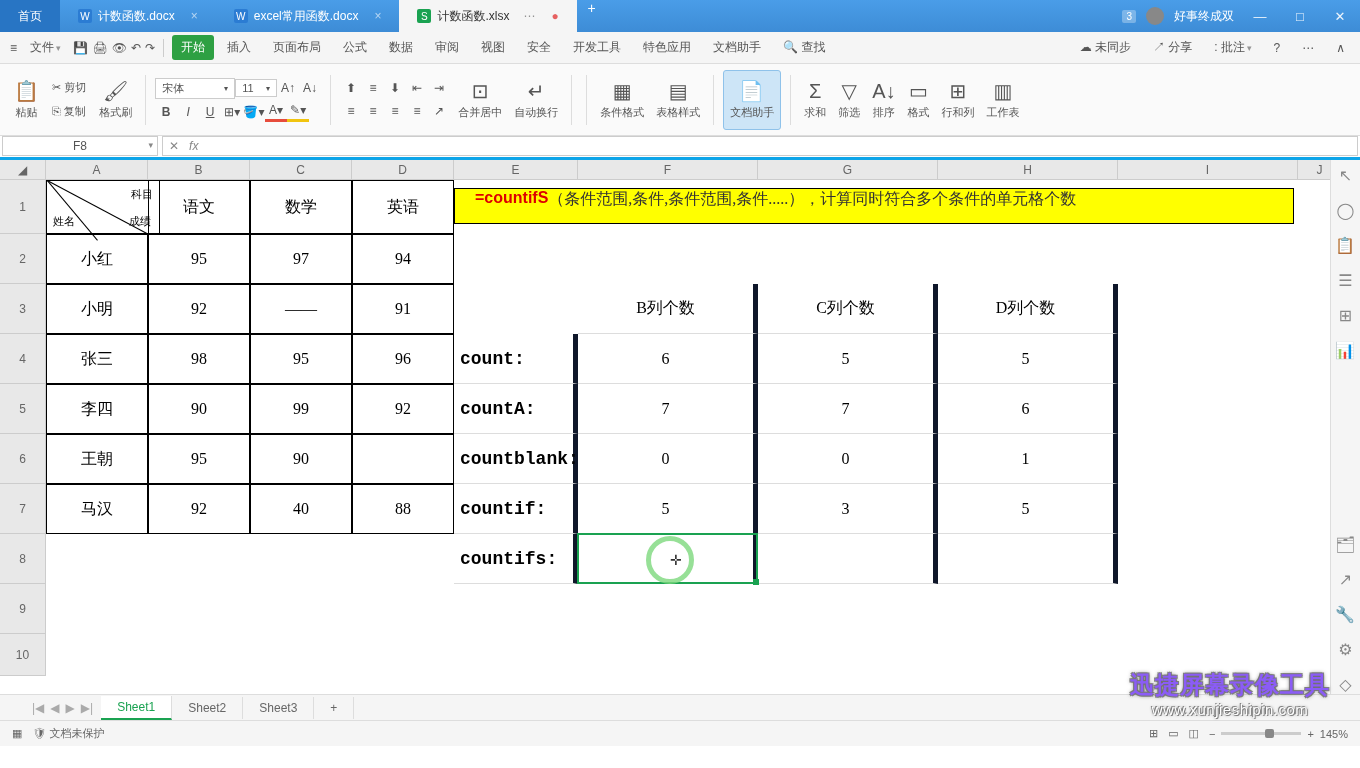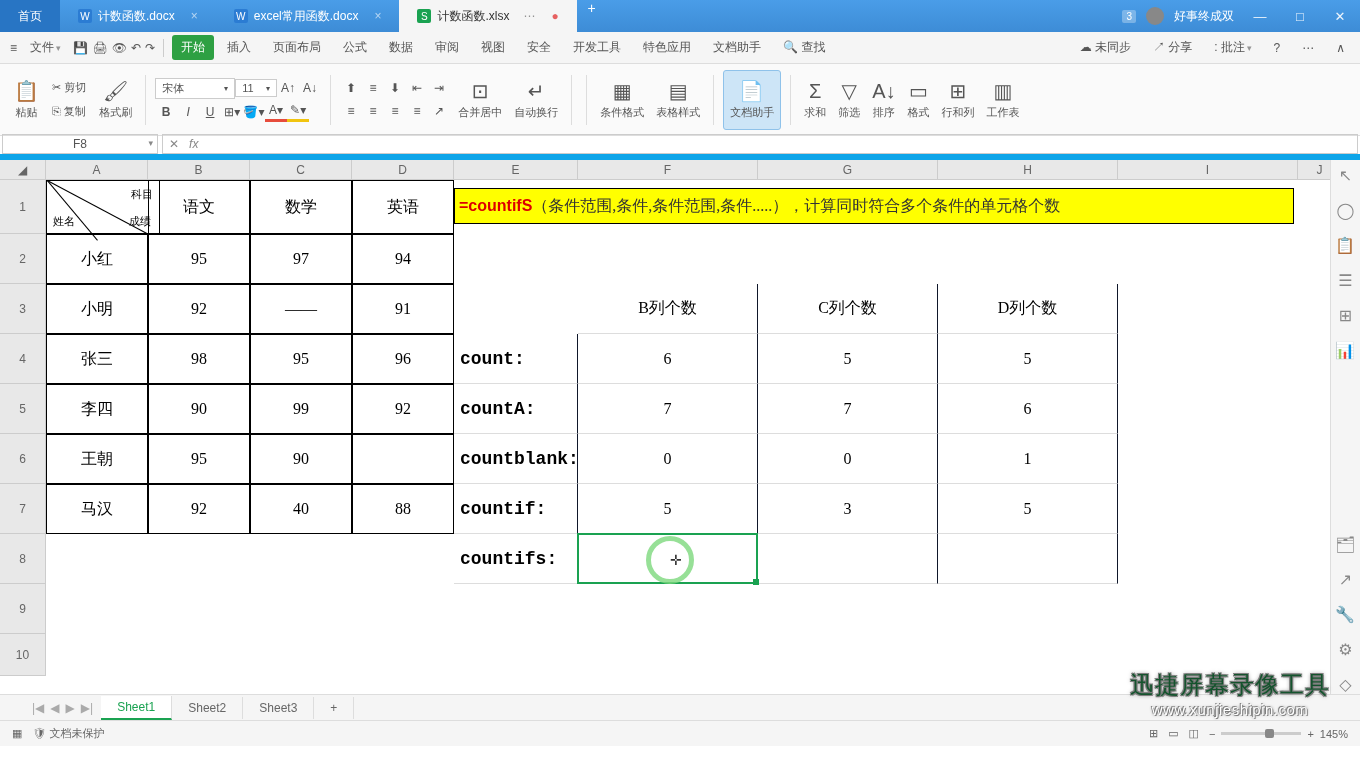--- a/index.html
+++ b/index.html
@@ -41,38 +41,38 @@
 .fontbox{border:1px solid #ccc;background:#fff;padding:2px 6px;font-size:11px;display:flex;align-items:center;gap:4px}
 .fontbox.name{width:80px}
 .fontbox.size{width:42px}
 .tbtn{width:22px;height:20px;display:flex;align-items:center;justify-content:center;font-size:12px}
 .acolor{border-bottom:3px solid #e74c3c}
 .hcolor{border-bottom:3px solid #f1c40f}
 .numfmt{border:1px solid #ccc;background:#fff;padding:2px 18px 2px 8px;font-size:11px;position:relative}
 .numfmt::after{content:"▾";position:absolute;right:4px;top:2px;font-size:8px}
 .rgroup.highlight{background:#cde5f7;border:1px solid #8fc2ea;border-radius:3px;padding:4px 6px}
 
-.namebox-row{height:24px;background:#fff;border-bottom:6px solid #0ea5e9;display:flex;align-items:flex-end}
+.namebox-row{height:24px;background:#fff;border-bottom:3px solid #0ea5e9;display:flex;align-items:flex-start}
 .namebox{width:156px;border:1px solid #ccc;margin:0 2px;padding:2px 8px;font-size:12px;position:relative;text-align:center;color:#555}
 .namebox::after{content:"▾";position:absolute;right:4px;top:3px;font-size:9px;color:#888}
 .fxbar{flex:1;display:flex;align-items:center;border:1px solid #ccc;margin:0 2px;padding:2px 6px;font-size:12px;gap:10px;color:#888}
 .fxbar .fx{font-style:italic}
 
 .grid-area{position:relative;height:534px;display:flex}
 .colheads{display:flex;position:absolute;top:0;left:0;height:20px}
 .rowheads{position:absolute;top:20px;left:0;width:46px}
 .ch{background:#e8e8e8;border-right:1px solid #ccc;border-bottom:1px solid #ccc;display:flex;align-items:center;justify-content:center;font-size:12px;color:#666;height:20px}
 .ch.corner{width:46px}
 .rh{background:#e8e8e8;border-right:1px solid #ccc;border-bottom:1px solid #ccc;display:flex;align-items:center;justify-content:center;font-size:12px;color:#666;width:46px}
 .cells{position:absolute;top:20px;left:46px}
-.cell{position:absolute;border-right:1px solid #0f172a;border-bottom:1px solid #ddd;display:flex;align-items:center;justify-content:center;font-size:16px;font-family:"SimSun",serif;color:#000;padding:0 6px}
+.cell{position:absolute;border-right:5px solid #0f172a;border-bottom:1px solid #ddd;display:flex;align-items:center;justify-content:center;font-size:16px;font-family:"SimSun",serif;color:#000;padding:0 6px}
 .cell.border{border:1px solid #000}
 .cell.hdr{font-weight:normal}
 .cell.labelE{font-family:"Courier New",monospace;font-weight:bold;font-size:18px;justify-content:flex-start}
-.yellowbar{position:absolute;background:#ffff00;border:1px solid #000;display:flex;align-items:center;font-size:16px;font-family:"SimSun",serif;padding:0 4px}
+.yellowbar{position:absolute;background:#ffff00;border:1px solid #000;display:flex;font-size:16px;font-family:"SimSun",serif;padding:0 20px}
 .yellowbar .red{color:#d00;font-weight:bold}
 .selcell{position:absolute;border:2px solid #1aa251;pointer-events:none}
 .selcell::after{content:"";position:absolute;right:-3px;bottom:-3px;width:6px;height:6px;background:#1aa251}
 .cursor-ring{position:absolute;width:48px;height:48px;border:5px solid #7dd87d;border-radius:50%;opacity:.8;pointer-events:none}
 .cursor-plus{position:absolute;font-size:14px;color:#333;pointer-events:none}
 .diag{position:absolute;font-size:11px;font-family:"SimSun",serif}
 .diagline{position:absolute;width:1px;background:#000;transform-origin:top left}
 
 .sidepanel{position:absolute;right:0;top:0;width:30px;height:534px;background:#f5f5f5;border-left:1px solid #ddd;display:flex;flex-direction:column;align-items:center;padding-top:6px;gap:16px;color:#888}
 .sidepanel div{font-size:16px}
@@ -83,21 +83,21 @@
 .sheetnav{display:flex;gap:2px;margin-right:6px;color:#aaa}
 .sheetnav span{padding:0 2px}
 
 .statusbar{height:26px;background:#f5f5f5;border-top:1px solid #ddd;display:flex;align-items:center;padding:0 12px;font-size:11px;color:#666;gap:10px}
 .statusbar .right{margin-left:auto;display:flex;align-items:center;gap:10px}
 .zoom{display:flex;align-items:center;gap:6px}
 .zoomtrack{width:80px;height:3px;background:#ccc;position:relative}
 .zoomtrack::after{content:"";position:absolute;left:55%;top:-3px;width:9px;height:9px;background:#888;border-radius:2px}
 
 .watermark{position:absolute;right:30px;bottom:50px;text-align:center;font-family:Arial;pointer-events:none}
-.watermark .wm1{font-size:24px;font-weight:normal;color:#14532d;text-shadow:0 0 4px #666,1px 1px 0 #888,-1px -1px 0 #888,1px -1px 0 #888,-1px 1px 0 #888;letter-spacing:1px}
+.watermark .wm1{font-size:24px;font-weight:bold;color:#8b5cf6;text-shadow:0 0 4px #666,1px 1px 0 #888,-1px -1px 0 #888,1px -1px 0 #888,-1px 1px 0 #888;letter-spacing:1px}
 .watermark .wm2{font-size:15px;color:#fff;text-shadow:0 0 3px #666,1px 1px 0 #888,-1px -1px 0 #888;letter-spacing:.5px}
 </style>
 </head>
 <body>
 
 <div class="titlebar">
   <div class="tab home">首页</div>
   <div class="tab">
       <span class="ico w">W</span>
       <span>计数函数.docx</span>

